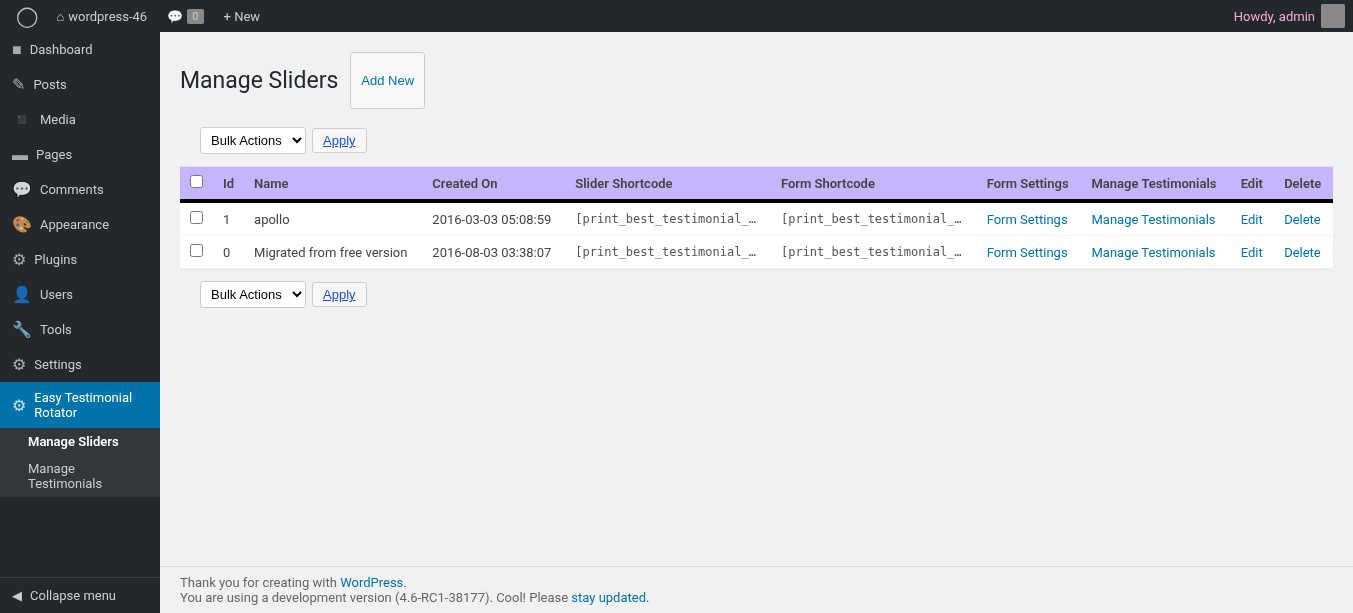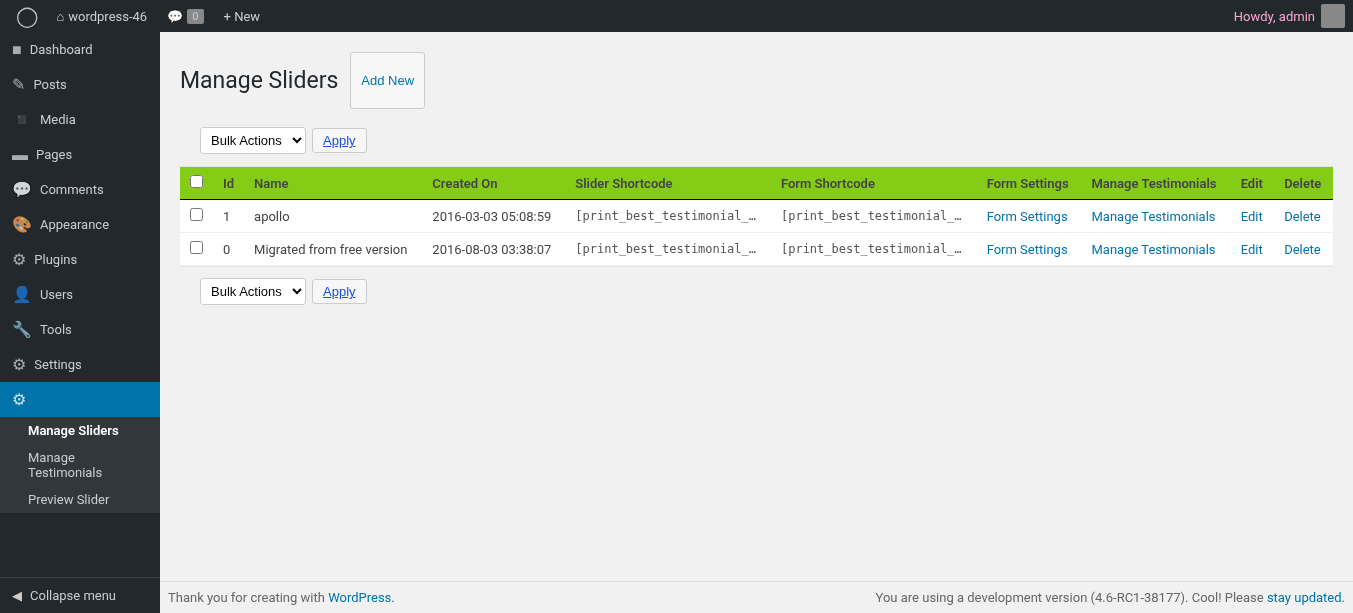--- a/index.html
+++ b/index.html
@@ -129,22 +129,22 @@
     }
 
     
     .data-table {
       width: 100%;
       border-collapse: collapse;
       background: #fff;
       box-shadow: 0 1px 1px rgba(0,0,0,0.04);
     }
     .data-table th {
-      background: #84cc16;
-      border-bottom: 1px solid #000000;
+      background: #c4b5fd;
+      border-bottom: 4px solid #000000;
       border-top: 1px solid #e1e1e1;
       padding: 8px 10px;
       text-align: left;
       font-weight: 600;
       color: #444;
       font-size: 13px;
     }
     .data-table th.center { text-align: center; }
     .data-table td {
       padding: 8px 10px;
@@ -166,25 +166,26 @@
     .data-table a.link { color: #0073aa; text-decoration: none; }
 
     
     #footer {
       position: fixed;
       bottom: 0;
       left: 160px;
       right: 0;
       background: #f1f1f1;
       border-top: 1px solid #ddd;
-      padding: 8px 8px;
+      padding: 8px 20px;
       display: flex;
       justify-content: space-between;
       font-size: 13px;
       color: #666;
+      flex-direction: column;
     }
     #footer a { color: #0073aa; text-decoration: none; }
 
     .checkbox-col { width: 20px; }
     .id-col { width: 30px; }
   </style>
 </head>
 <body>
 
 <div id="wpadminbar">
@@ -245,30 +246,28 @@
       <span class="icon">🔧</span>
       <span>Tools</span>
     </div>
     <div class="sidebar-item">
       <span class="icon">⚙</span>
       <span>Settings</span>
     </div>
 
     <div class="sidebar-item active-parent">
       <span class="icon">⚙</span>
+      <span>Easy Testimonial Rotator</span>
     </div>
     <div class="sidebar-submenu">
       <div class="sub-item active">
         <span>Manage Sliders</span>
       </div>
       <div class="sub-item">
         <span>Manage Testimonials</span>
-      </div>
-      <div class="sub-item">
-        <span>Preview Slider</span>
       </div>
     </div>
 
     <div class="sidebar-collapse">
       <span>◀</span>
       <span>Collapse menu</span>
     </div>
   </div>
 
   <div id="main">

